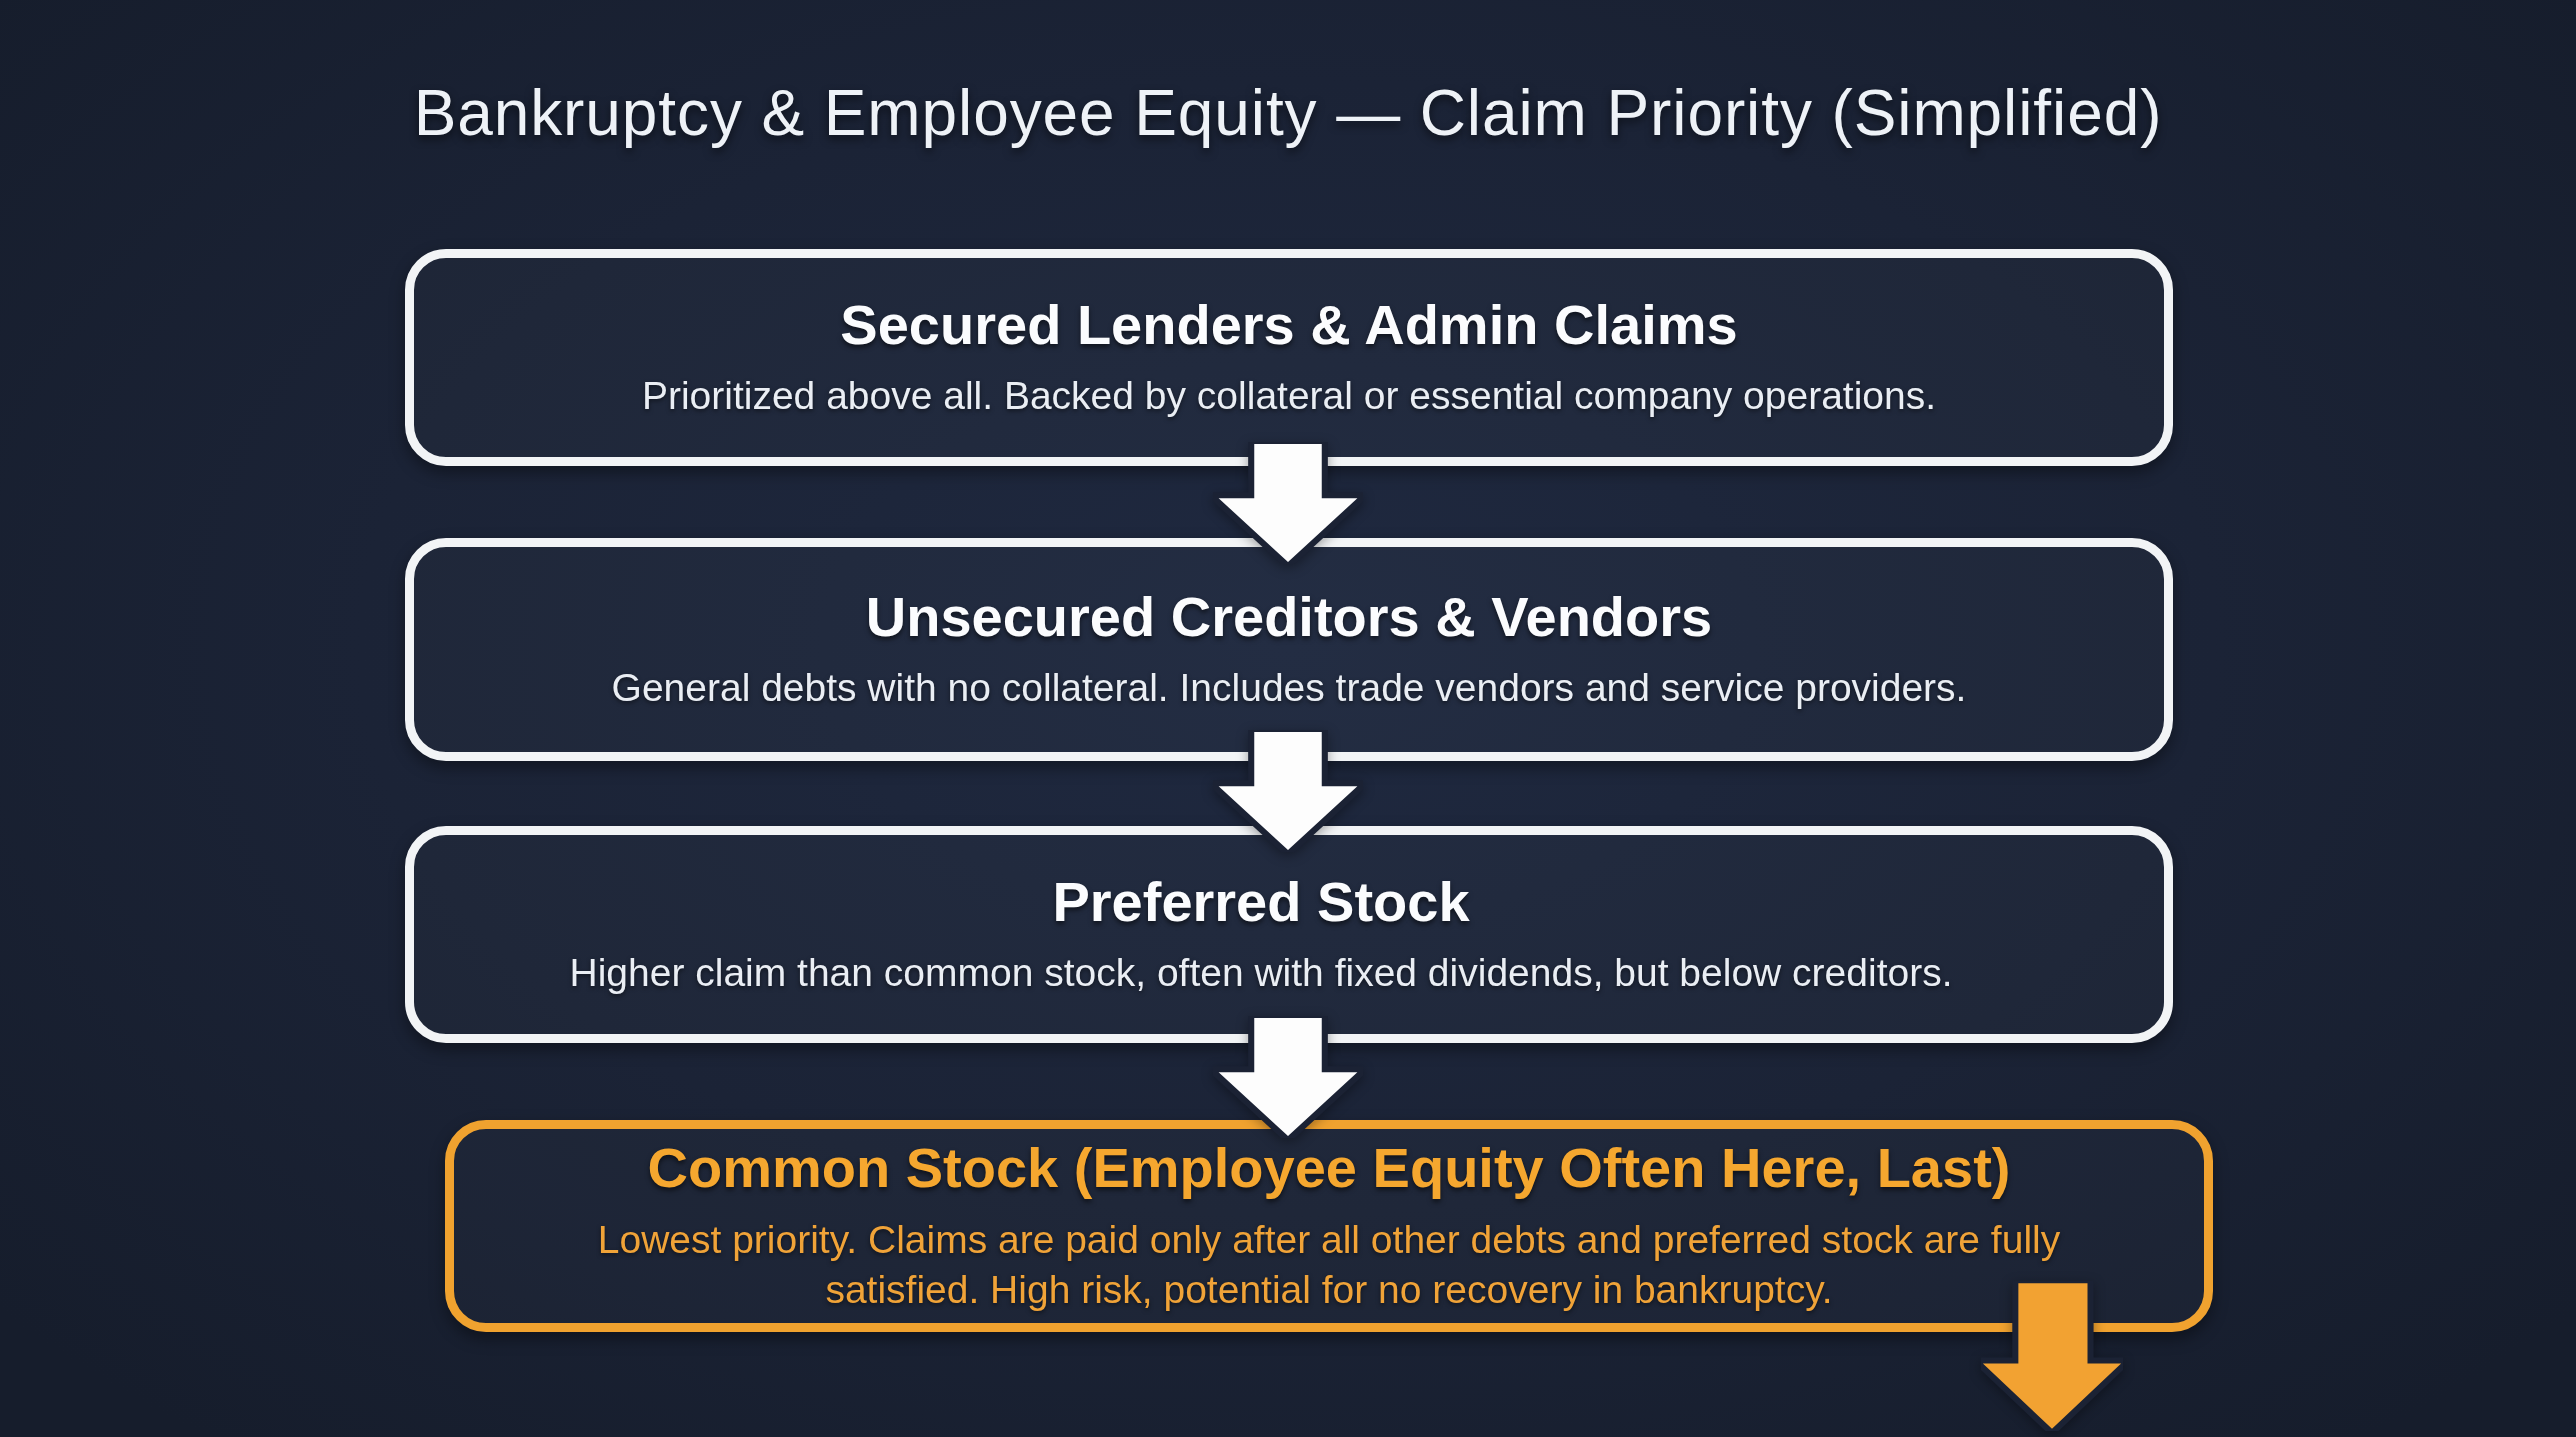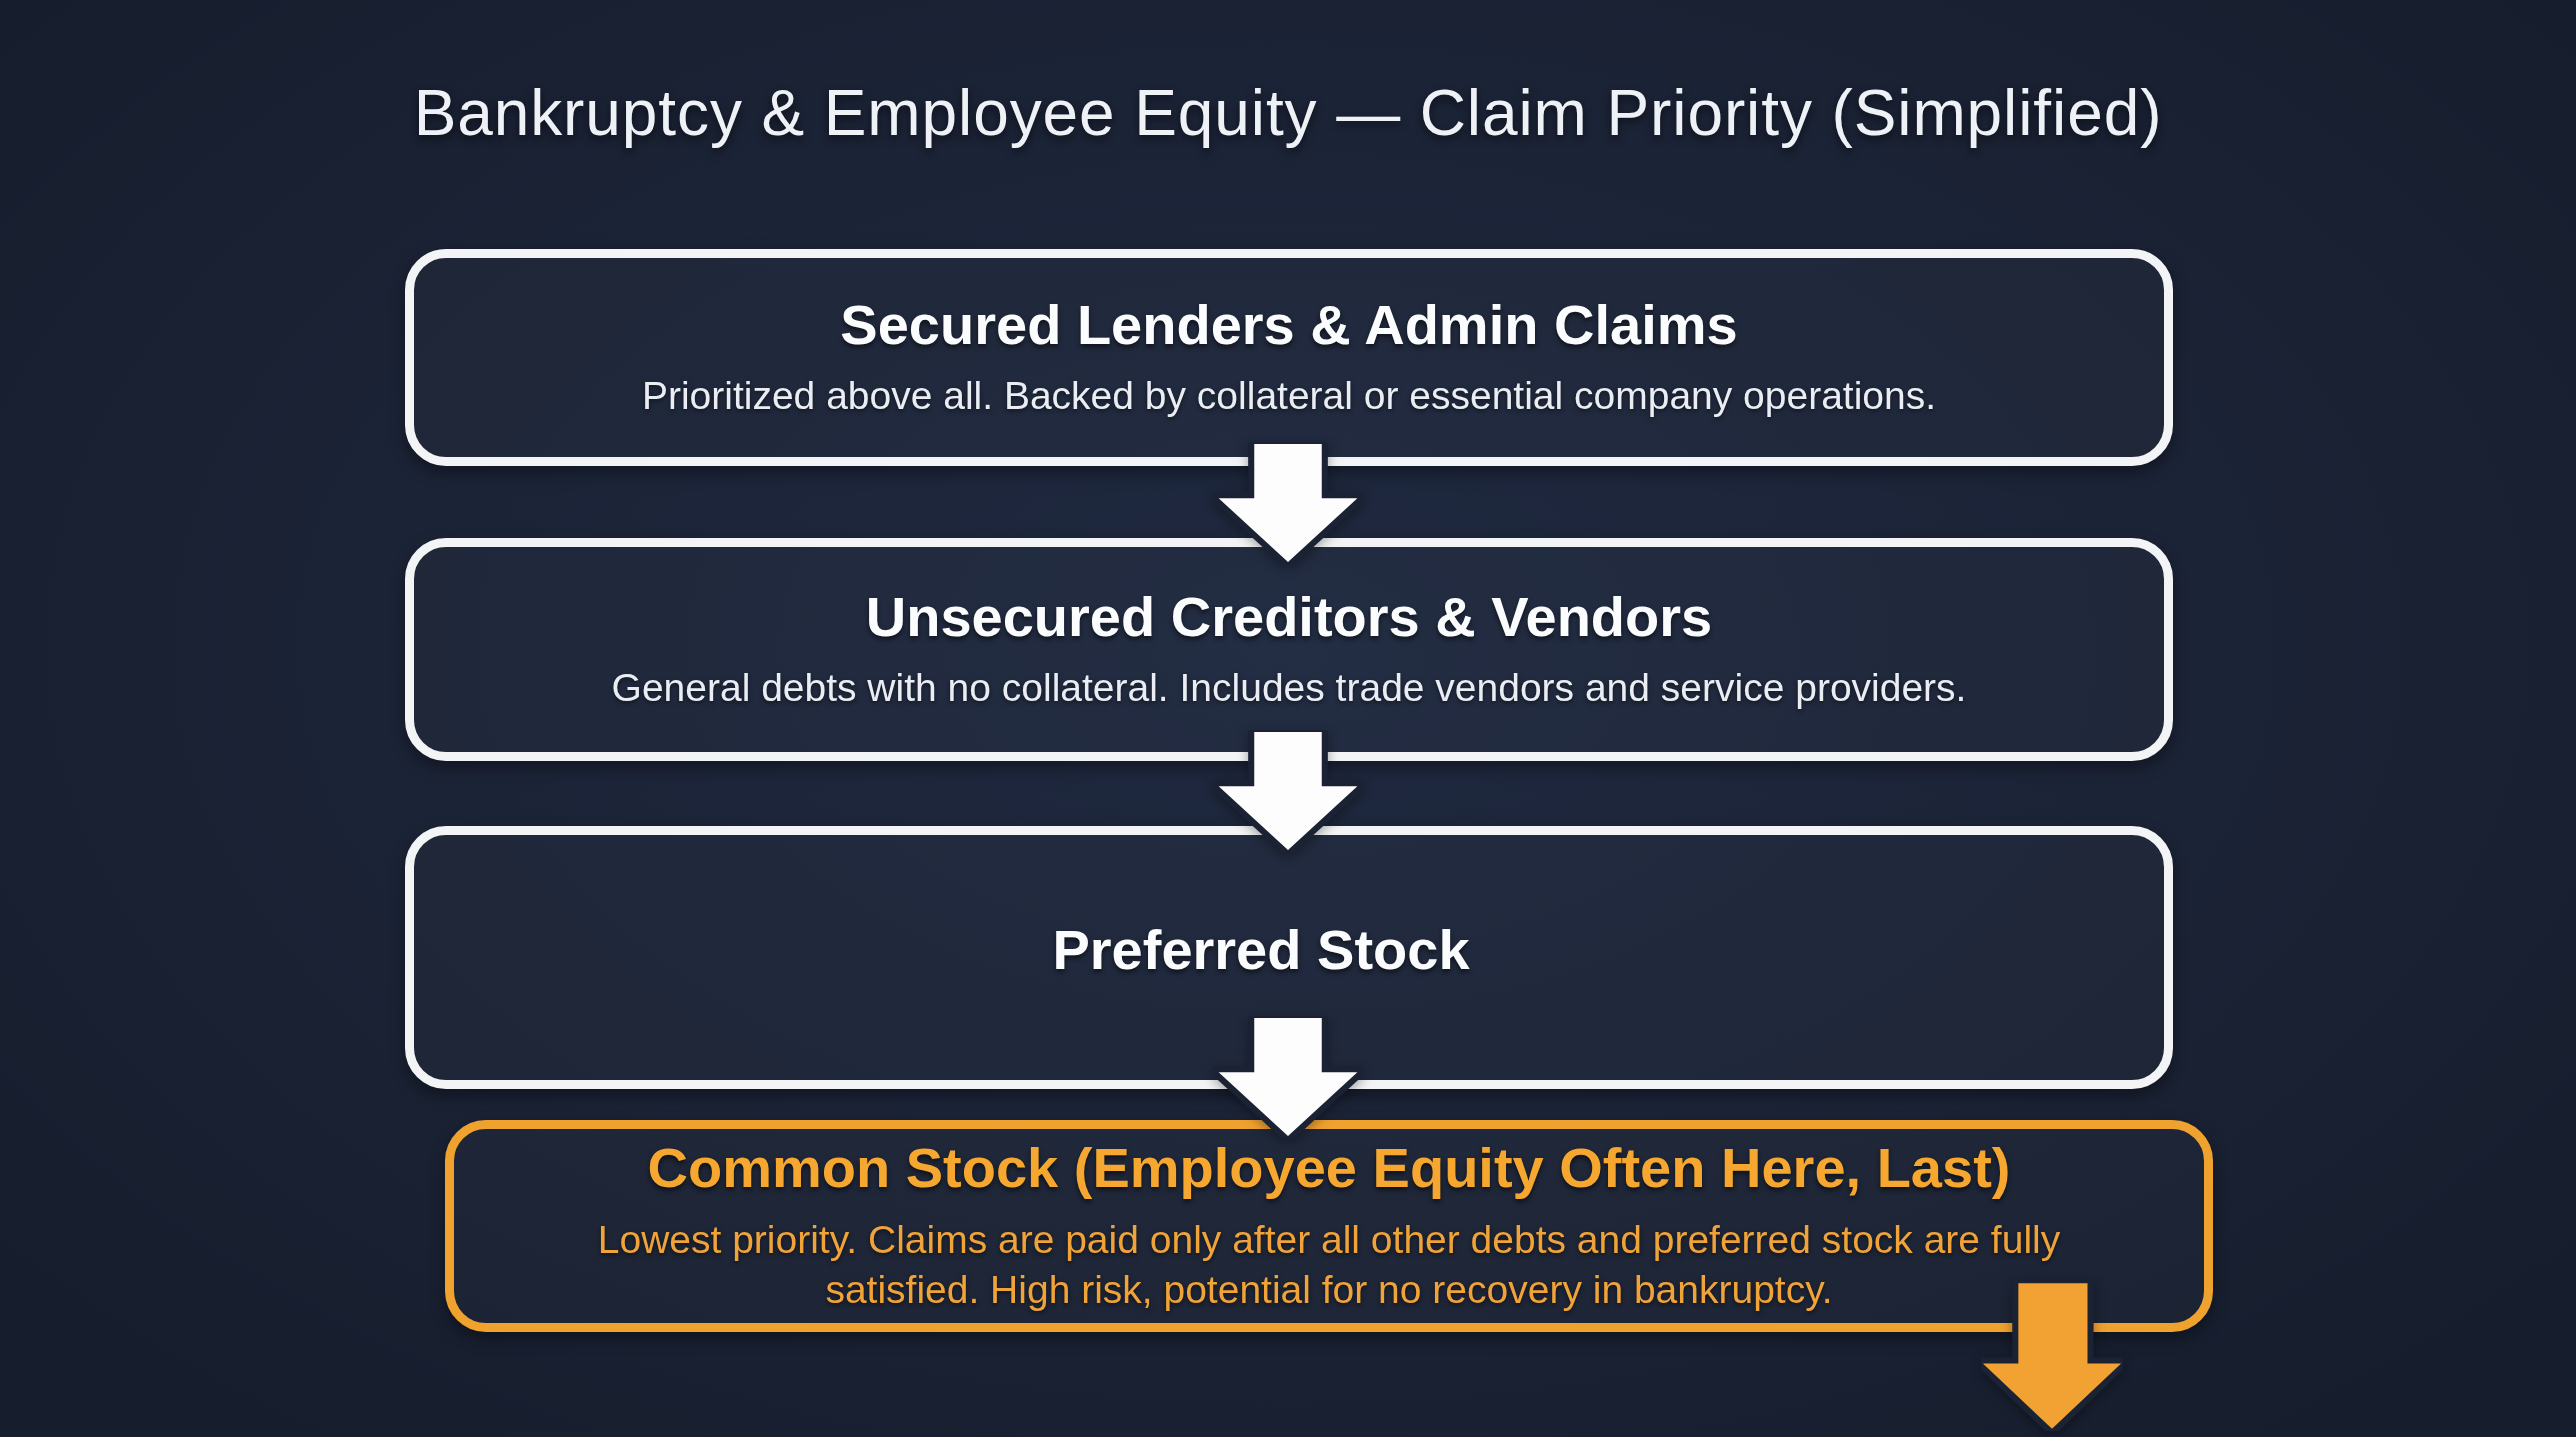--- a/index.html
+++ b/index.html
@@ -42,21 +42,21 @@
     display: flex;
     flex-direction: column;
     align-items: center;
     justify-content: center;
     text-align: center;
     padding: 0 66px;
     z-index: 1;
   }
   .level-1 { top: 249px;  height: 217px; }
   .level-2 { top: 538px;  height: 223px; }
-  .level-3 { top: 826px;  height: 263px; padding-left: 10px; }
+  .level-3 { top: 826px;  height: 217px; padding-left: 10px; }
   .level-4 { top: 1120px; height: 212px; margin-left: 40px; }
 
   .level .heading {
     margin: 0 0 15px 0;
     font-size: 56px;
     font-weight: 700;
     line-height: 1.12;
     color: #fbfcfe;
     text-shadow: 0 2.8px 5.6px rgba(0,0,0,0.55);
   }
@@ -97,20 +97,21 @@
     <div class="desc">General debts with no collateral. Includes trade vendors and service providers.</div>
   </div>
 
   <div class="level level-1">
     <div class="heading">Secured Lenders &amp; Admin Claims</div>
     <div class="desc">Prioritized above all. Backed by collateral or essential company operations.</div>
   </div>
 
   <div class="level level-3">
     <div class="heading">Preferred Stock</div>
+    <div class="desc">Higher claim than common stock, often with fixed dividends, but below creditors.</div>
   </div>
 
   <div class="level level-4 level--orange">
     <div class="heading">Common Stock (Employee Equity Often Here, Last)</div>
     <div class="desc">Lowest priority. Claims are paid only after all other debts and preferred stock are fully satisfied. High risk, potential for no recovery in bankruptcy.</div>
   </div>
 
   <div class="arrow arrow-1">
     <svg viewBox="0 0 160 130" xmlns="http://www.w3.org/2000/svg">
       <polygon points="44,2 116,2 116,60 154,60 80,128 6,60 44,60" fill="#1b2234" stroke="#1b2234" stroke-width="13" stroke-linejoin="miter"></polygon>

